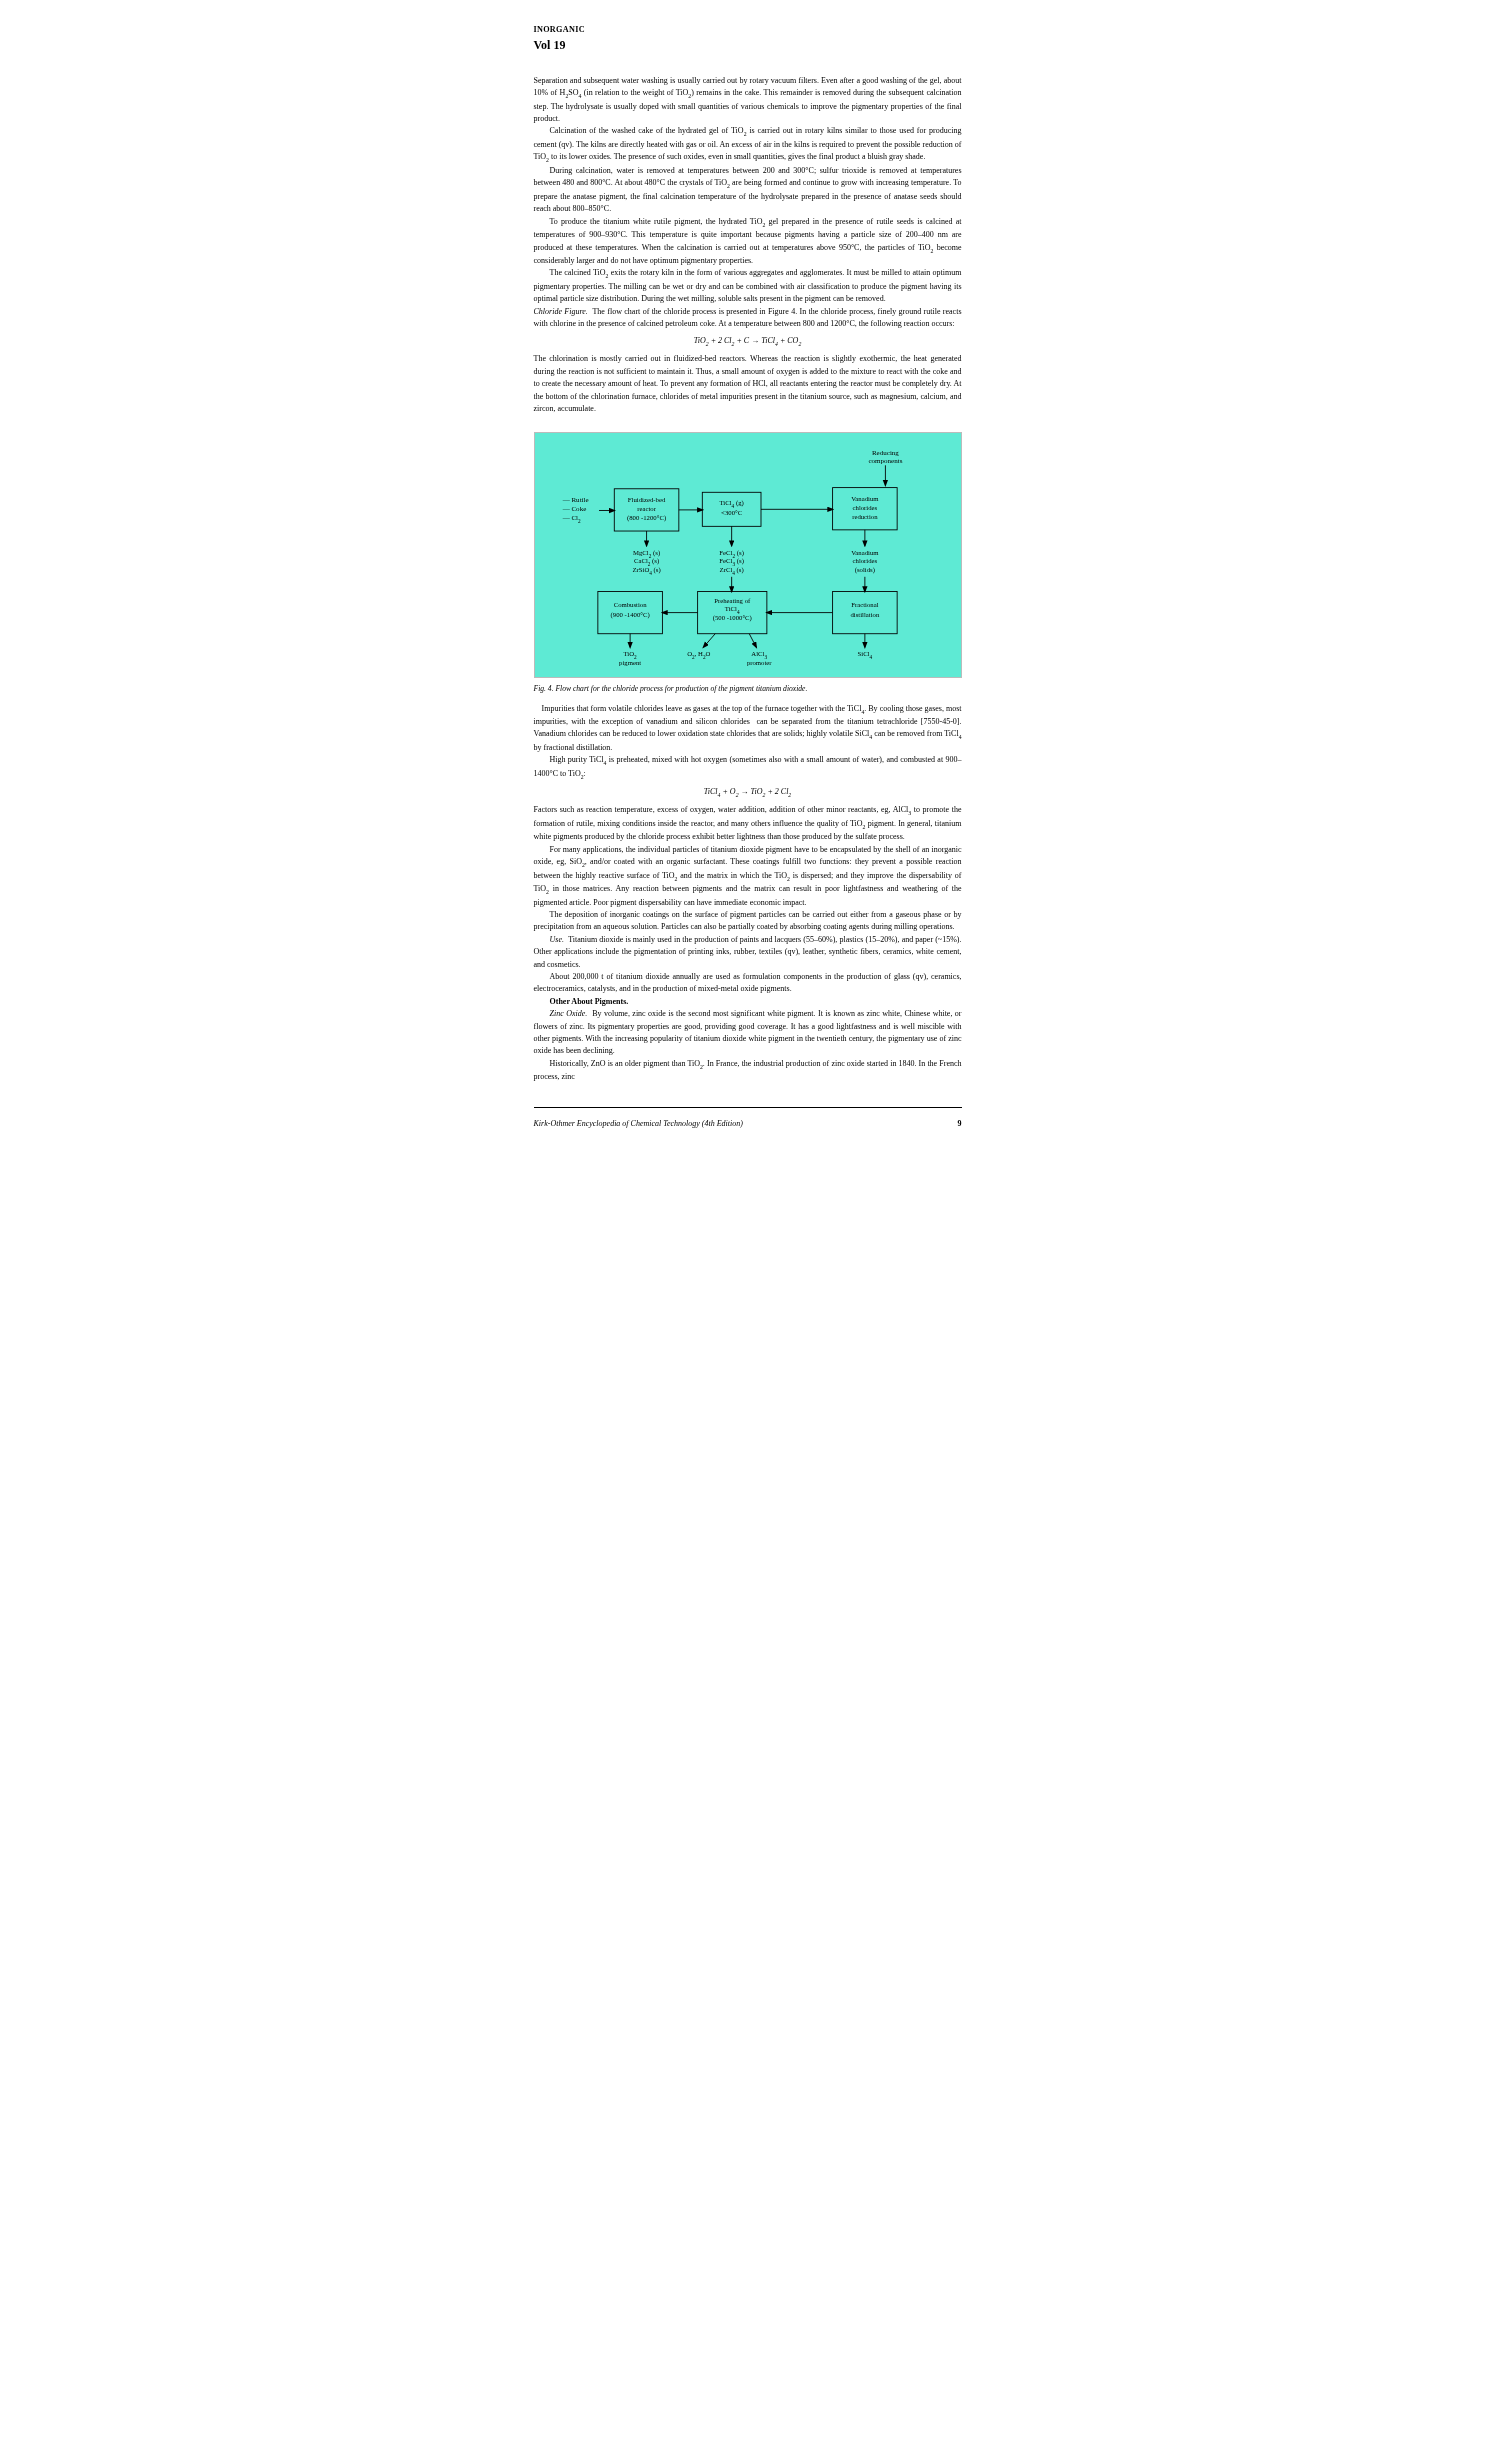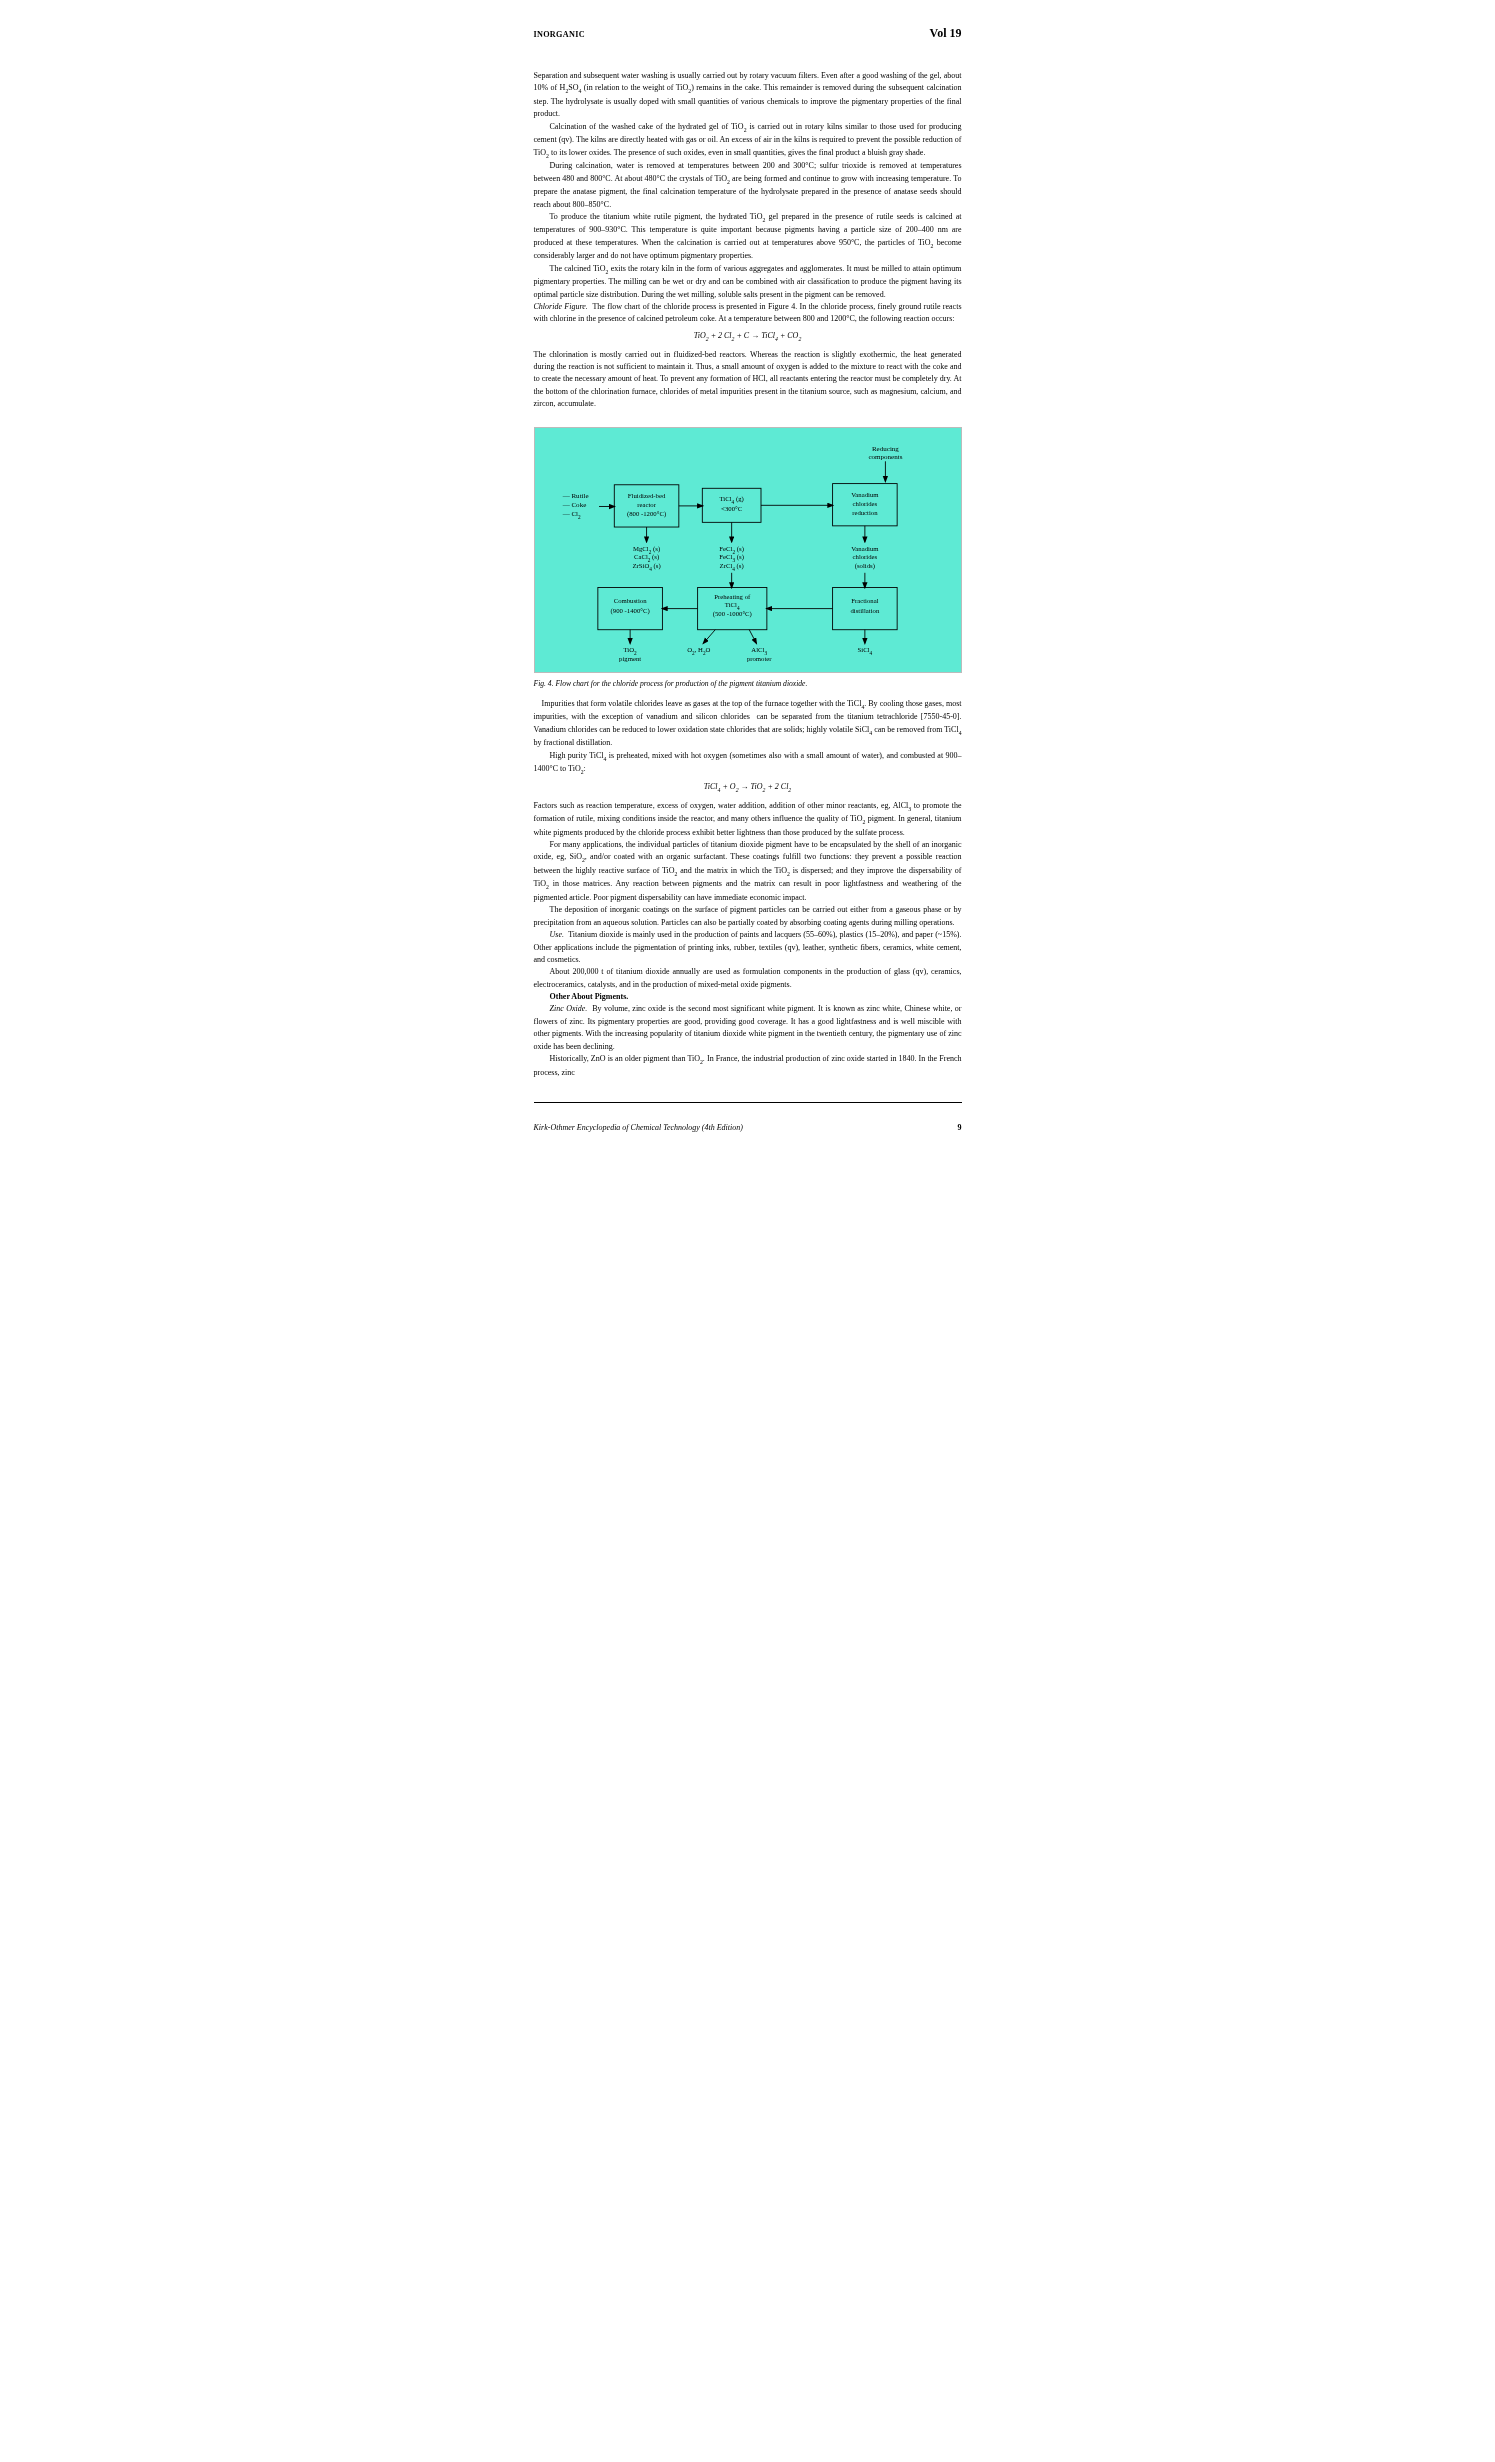--- a/index.html
+++ b/index.html
@@ -8,24 +8,25 @@
       font-size: 8px;
       line-height: 1.55;
       color: #000;
       background: #fff;
       width: 498px;
       margin: 0 auto;
       padding: 23.5px 35px 35px 35px;
     }
     .header {
       display: flex;
-      justify-content: space-between;
+      justify-content: flex-end;
       align-items: baseline;
       border-bottom: none;
-      margin-bottom: 28px;
+      margin-bottom: 20px;
+      flex-direction: column;
     }
     .header-left {
       font-weight: bold;
       font-size: 8.2px;
       letter-spacing: 0.3px;
     }
     .header-right {
       font-weight: bold;
       font-size: 12px;
     }
@@ -65,21 +66,21 @@
       text-align: center;
       margin: 4.7px 0;
       font-style: italic;
     }
 
     .footer {
       display: flex;
       justify-content: space-between;
       border-top: 1.2px solid #000;
       margin-top: 23.5px;
-      padding-top: 19px;
+      padding-top: 10px;
       font-style: italic;
       font-size: 8px;
     }
     .footer-right {
       font-style: normal;
       font-weight: bold;
     }
 
     sub, sup {
       font-size: 0.72em;

